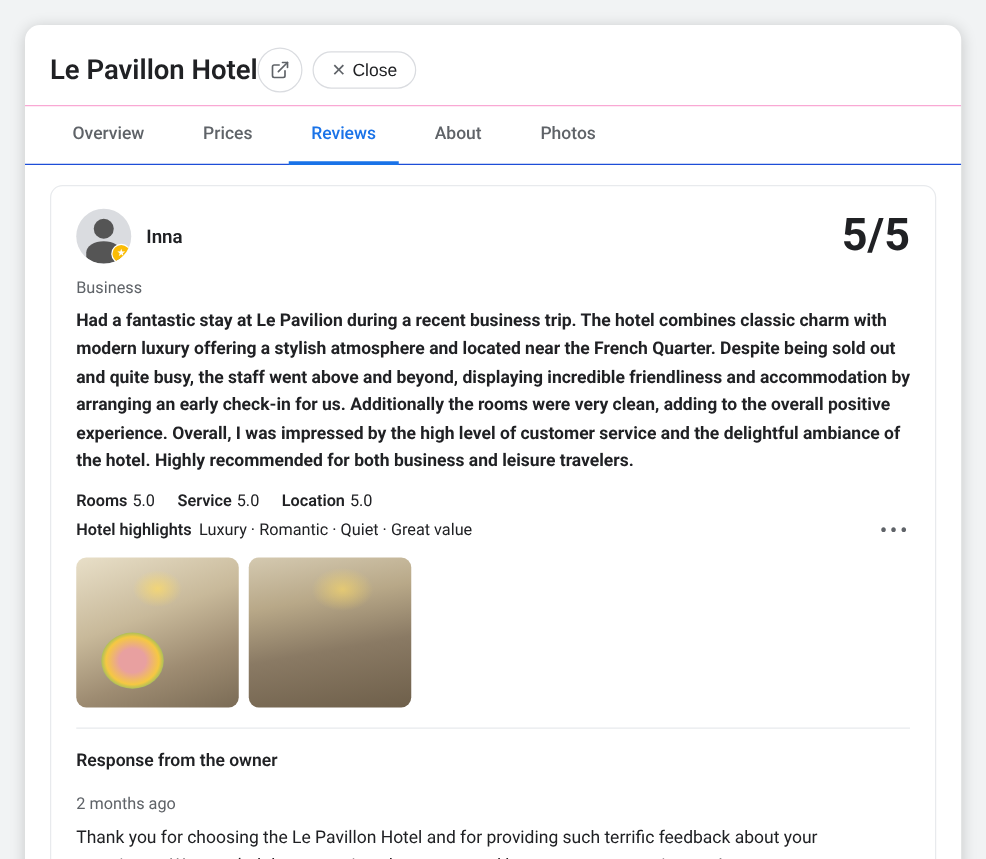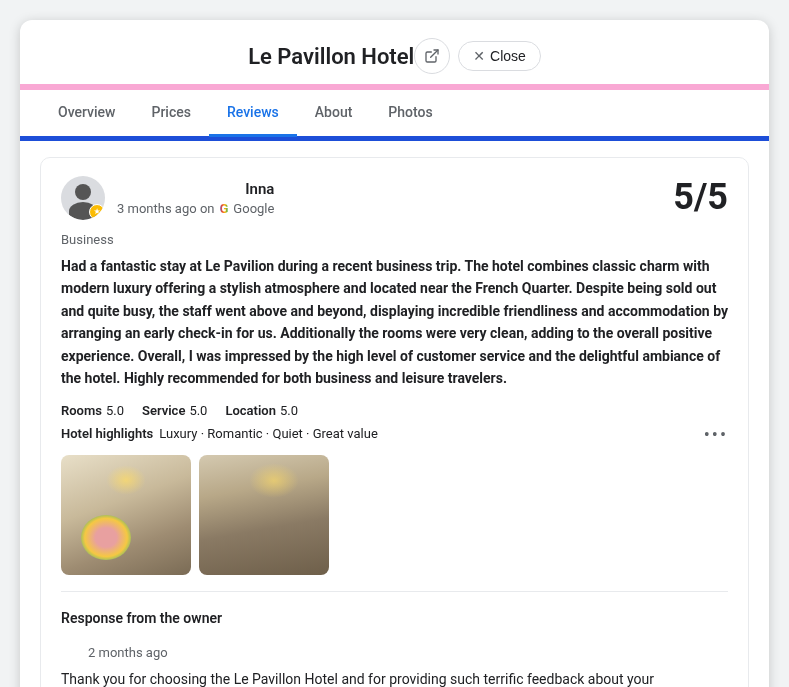--- a/index.html
+++ b/index.html
@@ -15,23 +15,23 @@
     .window {
       background: #fff;
       border-radius: 12px;
       box-shadow: 0 2px 12px rgba(0,0,0,0.18);
       width: 789px;
       overflow: hidden;
     }
     .header {
       display: flex;
       align-items: center;
-      justify-content: center;
+      justify-content: flex-start;
       padding: 18px 20px 10px 20px;
-      border-bottom: 6px solid #f9a8d4;
+      border-bottom: 1px solid #f9a8d4;
     }
     .hotel-title {
       font-size: 22px;
       font-weight: 600;
       color: #202124;
     }
     .header-actions {
       display: flex;
       align-items: center;
       gap: 8px;
@@ -62,22 +62,22 @@
       font-size: 14px;
       font-weight: 500;
     }
     .close-btn .x-icon {
       color: #5f6368;
       font-size: 14px;
     }
     .tabs {
       display: flex;
       padding: 0 20px;
-      border-bottom: 5px solid #1d4ed8;
-      gap: 0;
+      border-bottom: 1px solid #1d4ed8;
+      gap: 11px;
     }
     .tab {
       padding: 14px 18px;
       font-size: 14px;
       color: #5f6368;
       cursor: pointer;
       border-bottom: 2px solid transparent;
       margin-bottom: -1px;
       font-weight: 500;
     }
@@ -157,23 +157,21 @@
       align-items: center;
       justify-content: center;
     }
     .badge-star {
       color: #fff;
       font-size: 8px;
       line-height: 1;
     }
     .reviewer-meta {
       display: flex;
-      flex-direction: column;
       gap: 3px;
-      align-items: flex-end;
     }
     .reviewer-name {
       font-size: 15px;
       font-weight: 600;
       color: #202124;
     }
     .reviewer-date {
       font-size: 13px;
       color: #5f6368;
       display: flex;
@@ -320,21 +318,20 @@
     .response-title {
       font-size: 14px;
       font-weight: 600;
       color: #202124;
       margin-bottom: 19px;
     }
     .response-date {
       font-size: 13px;
       color: #5f6368;
       margin-bottom: 8px;
-      margin-left: 27px;
     }
     .response-text {
       font-size: 14px;
       color: #202124;
       line-height: 1.6;
     }
   </style>
 </head>
 <body>
 
@@ -371,25 +368,20 @@
       <div class="review-header">
         <div class="reviewer-info">
           <div class="avatar">
             <div class="avatar-figure"></div>
             <div class="badge">
               <span class="badge-star">★</span>
             </div>
           </div>
           <div class="reviewer-meta">
             <span class="reviewer-name">Inna</span>
-            <span class="reviewer-date">
-              <span>3 months ago on</span>
-              <span class="google-g">G</span>
-              <span>Google</span>
-            </span>
           </div>
         </div>
         <div class="rating-score">5/5</div>
       </div>
 
       <div class="review-category">Business</div>
 
       <div class="review-text">Had a fantastic stay at Le Pavilion during a recent business trip. The hotel combines classic charm with modern luxury offering a stylish atmosphere and located near the French Quarter. Despite being sold out and quite busy, the staff went above and beyond, displaying incredible friendliness and accommodation by arranging an early check-in for us. Additionally the rooms were very clean, adding to the overall positive experience. Overall, I was impressed by the high level of customer service and the delightful ambiance of the hotel. Highly recommended for both business and leisure travelers.</div>
 
       <div class="rating-breakdown">

